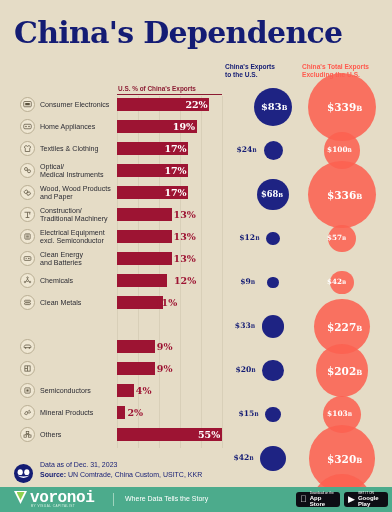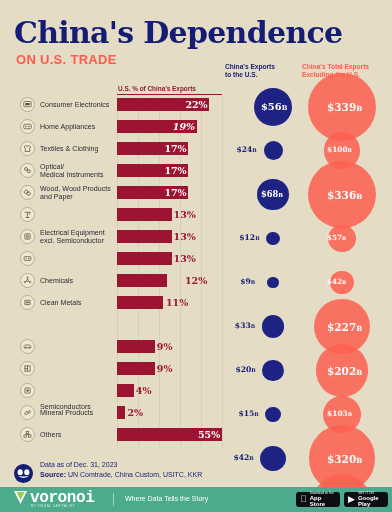--- a/index.html
+++ b/index.html
@@ -158,21 +158,20 @@
   .store .tx .s2 { font-size:6px; color:#fff; font-weight:bold; }
   #appstore { left:296px; width:44px; }
   #googleplay { left:344px; width:44px; }
 </style>
 </head>
 <body>
 
 <div id="infographic">
 
   <h1 class="title">China's Dependence</h1>
-  <div class="subtitle">ON U.S. TRADE</div>
 
   <div class="colhead blue">
     <div>China's Exports</div>
     <div>to the U.S.</div>
   </div>
   <div class="colhead red">
     <div>China's Total Exports</div>
     <div>Excluding the U.S.</div>
   </div>
 
@@ -190,35 +189,35 @@
         <div class="cat-icon" style="top: -1px;">
           <svg viewBox="0 0 12 12" width="9" height="9">
             <rect x="1" y="2" width="10" height="7" rx="1" fill="none" stroke="#5d5440" stroke-width="1"></rect>
             <rect x="3" y="4" width="6" height="3" fill="#5d5440"></rect>
           </svg>
         </div>
         <div class="cat-label" style="top: 3px;">Consumer Electronics</div>
         <div class="bar" style="left: 117px; width: 92.4px;"></div>
         <div class="barval inside" style="top: 0px; left: 185.4px;">22%</div>
         <div class="bub blue" style="height: 38px; width: 38px; left: 254px; top: -10.5px;"></div>
-        <div class="bublabel inblue" style="font-size: 9.88px; left: 261px; top: 4px;"><span>$56</span><span class="b">B</span></div>
+        <div class="bublabel inblue" style="font-size: 9.88px; left: 261px; top: 4px;"><span>$83</span><span class="b">B</span></div>
         <div class="bub red" style="height: 68px; width: 68px; left: 308px; top: -25.5px;"></div>
         <div class="bublabel inred" style="font-size: 10.5px; left: 327px; top: 3.5px;"><span>$339</span><span class="b">B</span></div>
       </div>
       <div class="row" style="top: 24px; height: 22px;">
         <div class="cat-icon" style="top: -1px;">
           <svg viewBox="0 0 12 12" width="9" height="9">
             <rect x="1" y="3" width="10" height="6" rx="1.5" fill="none" stroke="#5d5440" stroke-width="1"></rect>
             <circle cx="4" cy="6" r="1" fill="#5d5440"></circle>
             <circle cx="8" cy="6" r="1" fill="#5d5440"></circle>
           </svg>
         </div>
         <div class="cat-label" style="top: 3px;">Home Appliances</div>
         <div class="bar" style="left: 117px; width: 79.8px;"></div>
-        <div class="barval inside" style="top: 0px; left: 172.8px; font-style: italic;">19%</div>
+        <div class="barval inside" style="top: 0px; left: 172.8px;">19%</div>
         <div class="bub blue" style="height: 19px; width: 19px; left: 263.5px; top: 21px;"></div>
         <div class="bublabel outblue" style="font-size: 7.6px; left: 236.5px; top: 26px;"><span>$24</span><span class="b">B</span></div>
         <div class="bub red" style="height: 36.9325px; width: 36.9325px; left: 323.534px; top: 12.0337px;"></div>
         <div class="bublabel inred" style="font-size: 7.38651px; left: 327px; top: 25.5px;"><span>$100</span><span class="b">B</span></div>
       </div>
       <div class="row" style="top: 46px; height: 22px;">
         <div class="cat-icon" style="top: -1px;">
           <svg viewBox="0 0 12 12" width="9" height="9">
             <path d="M4 2 L6 3.2 L8 2 L10.5 4 L9 5.5 V10 H3 V5.5 L1.5 4 Z" fill="none" stroke="#5d5440" stroke-width="1"></path>
           </svg>
@@ -270,20 +269,24 @@
       </div>
       <div class="row" style="top: 112px; height: 22px;">
         <div class="cat-icon" style="top: -1px;">
           <svg viewBox="0 0 12 12" width="9" height="9">
             <line x1="2" y1="3" x2="10" y2="3" stroke="#5d5440" stroke-width="1"></line>
             <line x1="6" y1="3" x2="6" y2="10" stroke="#5d5440" stroke-width="1"></line>
             <line x1="9" y1="3" x2="9" y2="6" stroke="#5d5440" stroke-width="1"></line>
             <line x1="3.5" y1="10" x2="8.5" y2="10" stroke="#5d5440" stroke-width="1"></line>
           </svg>
         </div>
+        <div class="cat-label" style="top: -1px;">
+          <div>Construction/</div>
+          <div>Traditional Machinery</div>
+        </div>
         <div class="bar" style="left: 117px; width: 54.6px;"></div>
         <div class="barval outside" style="top: 0px; left: 173.6px;">13%</div>
         <div class="bub blue" style="height: 22.2795px; width: 22.2795px; left: 261.86px; top: 107.36px;"></div>
         <div class="bublabel outblue" style="font-size: 7.6px; left: 234.86px; top: 114px;"><span>$33</span><span class="b">B</span></div>
         <div class="bub red" style="height: 55.6445px; width: 55.6445px; left: 314.178px; top: 90.6778px;"></div>
         <div class="bublabel inred" style="font-size: 10.5px; left: 327px; top: 113.5px;"><span>$227</span><span class="b">B</span></div>
       </div>
       <div class="row" style="top: 134px; height: 22px;">
         <div class="cat-icon" style="top: -1px;">
           <svg viewBox="0 0 12 12" width="9" height="9">
@@ -305,20 +308,24 @@
         <div class="bublabel inred" style="font-size: 10.4982px; left: 327px; top: 135.5px;"><span>$202</span><span class="b">B</span></div>
       </div>
       <div class="row" style="top: 156px; height: 22px;">
         <div class="cat-icon" style="top: -1px;">
           <svg viewBox="0 0 12 12" width="9" height="9">
             <rect x="1.5" y="3.5" width="9" height="5" rx="1" fill="none" stroke="#5d5440" stroke-width="1"></rect>
             <line x1="3.5" y1="6" x2="5" y2="6" stroke="#5d5440" stroke-width="1"></line>
             <line x1="7" y1="6" x2="8.5" y2="6" stroke="#5d5440" stroke-width="1"></line>
             <line x1="7.75" y1="5.2" x2="7.75" y2="6.8" stroke="#5d5440" stroke-width="1"></line>
           </svg>
+        </div>
+        <div class="cat-label" style="top: -1px;">
+          <div>Clean Energy</div>
+          <div>and Batteries</div>
         </div>
         <div class="bar" style="left: 117px; width: 54.6px;"></div>
         <div class="barval outside" style="top: 0px; left: 173.6px;">13%</div>
         <div class="bub blue" style="height: 15.0208px; width: 15.0208px; left: 265.49px; top: 154.99px;"></div>
         <div class="bublabel outblue" style="font-size: 7.6px; left: 238.49px; top: 158px;"><span>$15</span><span class="b">B</span></div>
         <div class="bub red" style="height: 37.4824px; width: 37.4824px; left: 323.259px; top: 143.759px;"></div>
         <div class="bublabel inred" style="font-size: 7.49648px; left: 327px; top: 157.5px;"><span>$103</span><span class="b">B</span></div>
       </div>
       <div class="row" style="top: 178px; height: 22px;">
         <div class="cat-icon" style="top: -1px;">
@@ -327,36 +334,36 @@
             <circle cx="6" cy="2.2" r="1" fill="none" stroke="#5d5440" stroke-width="0.9"></circle>
             <circle cx="2.6" cy="8" r="1" fill="none" stroke="#5d5440" stroke-width="0.9"></circle>
             <circle cx="9.4" cy="8" r="1" fill="none" stroke="#5d5440" stroke-width="0.9"></circle>
             <line x1="6" y1="4.7" x2="6" y2="3.2" stroke="#5d5440" stroke-width="0.8"></line>
             <line x1="5" y1="6.8" x2="3.4" y2="7.5" stroke="#5d5440" stroke-width="0.8"></line>
             <line x1="7" y1="6.8" x2="8.6" y2="7.5" stroke="#5d5440" stroke-width="0.8"></line>
           </svg>
         </div>
         <div class="cat-label" style="top: 3px;">Chemicals</div>
         <div class="bar" style="left: 117px; width: 50.4px;"></div>
-        <div class="barval outside" style="top: 0px; left: 185px;">12%</div>
+        <div class="barval outside" style="top: 0px; left: 174px;">12%</div>
         <div class="bub blue" style="height: 25.1346px; width: 25.1346px; left: 260.433px; top: 171.933px;"></div>
         <div class="bublabel outblue" style="font-size: 7.6px; left: 233.433px; top: 180px;"><span>$42</span><span class="b">B</span></div>
         <div class="bub red" style="height: 66.0669px; width: 66.0669px; left: 308.967px; top: 151.467px;"></div>
         <div class="bublabel inred" style="font-size: 10.5px; left: 327px; top: 179.5px;"><span>$320</span><span class="b">B</span></div>
       </div>
       <div class="row" style="top: 200px; height: 22px;">
         <div class="cat-icon" style="top: -1px;">
           <svg viewBox="0 0 12 12" width="9" height="9">
             <rect x="2" y="3" width="8" height="2.4" rx="1.2" fill="none" stroke="#5d5440" stroke-width="1"></rect>
             <rect x="2" y="6.4" width="8" height="2.4" rx="1.2" fill="none" stroke="#5d5440" stroke-width="1"></rect>
           </svg>
         </div>
         <div class="cat-label" style="top: 3px;">Clean Metals</div>
         <div class="bar" style="left: 117px; width: 46.2px;"></div>
-        <div class="barval outside" style="top: 0px; left: 166px;">11%</div>
+        <div class="barval outside" style="top: 0px; left: 155px;">11%</div>
         <div class="bub blue" style="height: 20.5223px; width: 20.5223px; left: 262.739px; top: 196.239px;"></div>
         <div class="bublabel outblue" style="font-size: 7.6px; left: 235.739px; top: 202px;"><span>$28</span><span class="b">B</span></div>
         <div class="bub red" style="height: 57.2156px; width: 57.2156px; left: 313.392px; top: 177.892px;"></div>
         <div class="bublabel inred" style="font-size: 10.5px; left: 327px; top: 201.5px;"><span>$240</span><span class="b">B</span></div>
       </div>
       <div class="row" style="top: 244px; height: 22px;">
         <div class="cat-icon" style="top: -1px;">
           <svg viewBox="0 0 12 12" width="9" height="9">
             <path d="M1.5 7.5 V6 L3 4 H9 L10.5 6 V7.5 Z" fill="none" stroke="#5d5440" stroke-width="1"></path>
             <circle cx="3.5" cy="8" r="0.9" fill="#5d5440"></circle>
@@ -377,21 +384,21 @@
         <div class="bar" style="left: 117px; width: 37.8px;"></div>
         <div class="barval outside" style="top: 0px; left: 156.8px;">9%</div>
       </div>
       <div class="row" style="top: 288px; height: 22px;">
         <div class="cat-icon" style="top: -1px;">
           <svg viewBox="0 0 12 12" width="9" height="9">
             <rect x="2.5" y="2.5" width="7" height="7" rx="0.8" fill="none" stroke="#5d5440" stroke-width="1"></rect>
             <rect x="4.6" y="4.6" width="2.8" height="2.8" fill="#5d5440"></rect>
           </svg>
         </div>
-        <div class="cat-label" style="top: 3px; margin-top: 16px;">Semiconductors</div>
+        <div class="cat-label" style="top: 3px;">Semiconductors</div>
         <div class="bar" style="left: 117px; width: 16.8px;"></div>
         <div class="barval outside" style="top: 0px; left: 135.8px;">4%</div>
       </div>
       <div class="row" style="top: 310px; height: 22px;">
         <div class="cat-icon" style="top: -1px;">
           <svg viewBox="0 0 12 12" width="9" height="9">
             <path d="M2 8 L4 4.5 L6.5 6 L5 9 Z" fill="none" stroke="#5d5440" stroke-width="0.9"></path>
             <path d="M6 5 L8.5 3 L10 6 L7.5 7 Z" fill="none" stroke="#5d5440" stroke-width="0.9"></path>
           </svg>
         </div>

